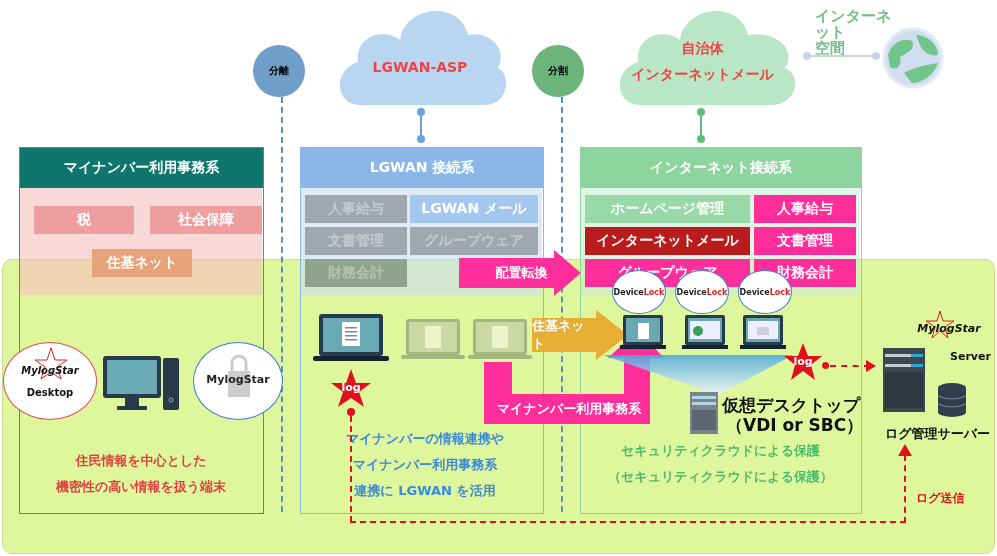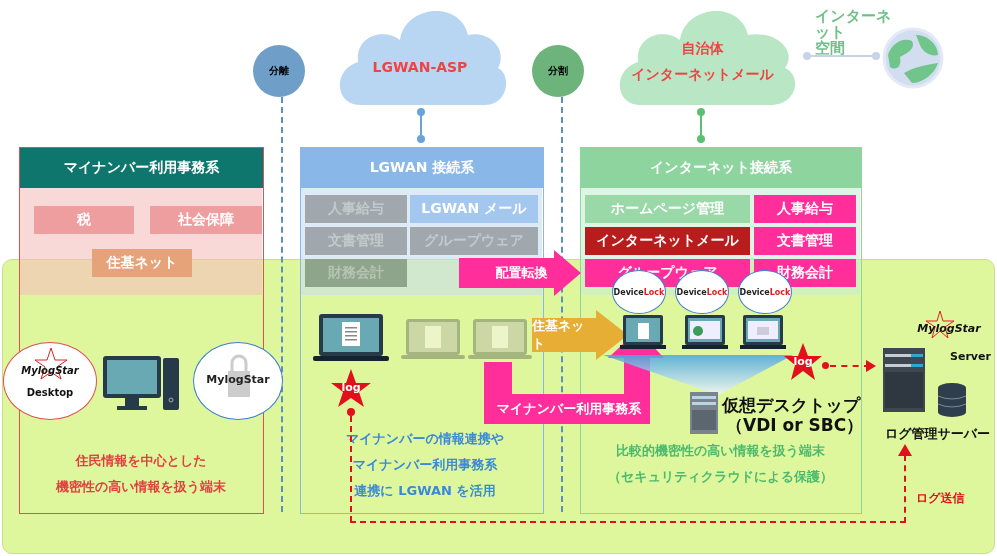--- a/index.html
+++ b/index.html
@@ -149,21 +149,21 @@
 <div class="sys" style="left:580px;top:147px;width:282px;height:367px;border-color:#8dd49e">
   <div class="sys-head" style="background:#8dd49e">インターネット接続系</div>
   <div class="abs" style="left:0;top:40px;width:279px;height:107px;background:rgba(200,236,210,.6)"></div>
   <div class="cell" style="left:4px;top:47px;width:165px;height:28px;background:#99d9a8">ホームページ管理</div>
   <div class="cell" style="left:173px;top:47px;width:102px;height:28px;background:#ff2e9a">人事給与</div>
   <div class="cell" style="left:4px;top:79px;width:165px;height:28px;background:#b91c1c">インターネットメール</div>
   <div class="cell" style="left:173px;top:79px;width:102px;height:28px;background:#ff2e9a">文書管理</div>
   <div class="cell" style="left:4px;top:111px;width:165px;height:28px;background:#ff2e9a">グループウェア</div>
   <div class="cell" style="left:173px;top:111px;width:102px;height:28px;background:#ff2e9a">財務会計</div>
   <div class="note" style="left:0;top:290px;width:279px;color:#4cba6e">
-    <div>比較的機密性の高い情報を扱う端末</div>
+    <div>セキュリティクラウドによる保護</div>
     <div>（セキュリティクラウドによる保護）</div>
   </div>
 </div>
 
 <svg class="abs" style="left:459px;top:250px;width:122px;height:46px">
     <polygon points="0,8 95,8 95,0 122,23 95,46 95,38 0,38" fill="#ff2e9a"></polygon>
   </svg>
 <div class="arrow-label" style="left:474px;top:258px;width:95px;height:30px">配置転換</div>
 
 <svg class="abs" style="left:532px;top:310px;width:96px;height:50px">

